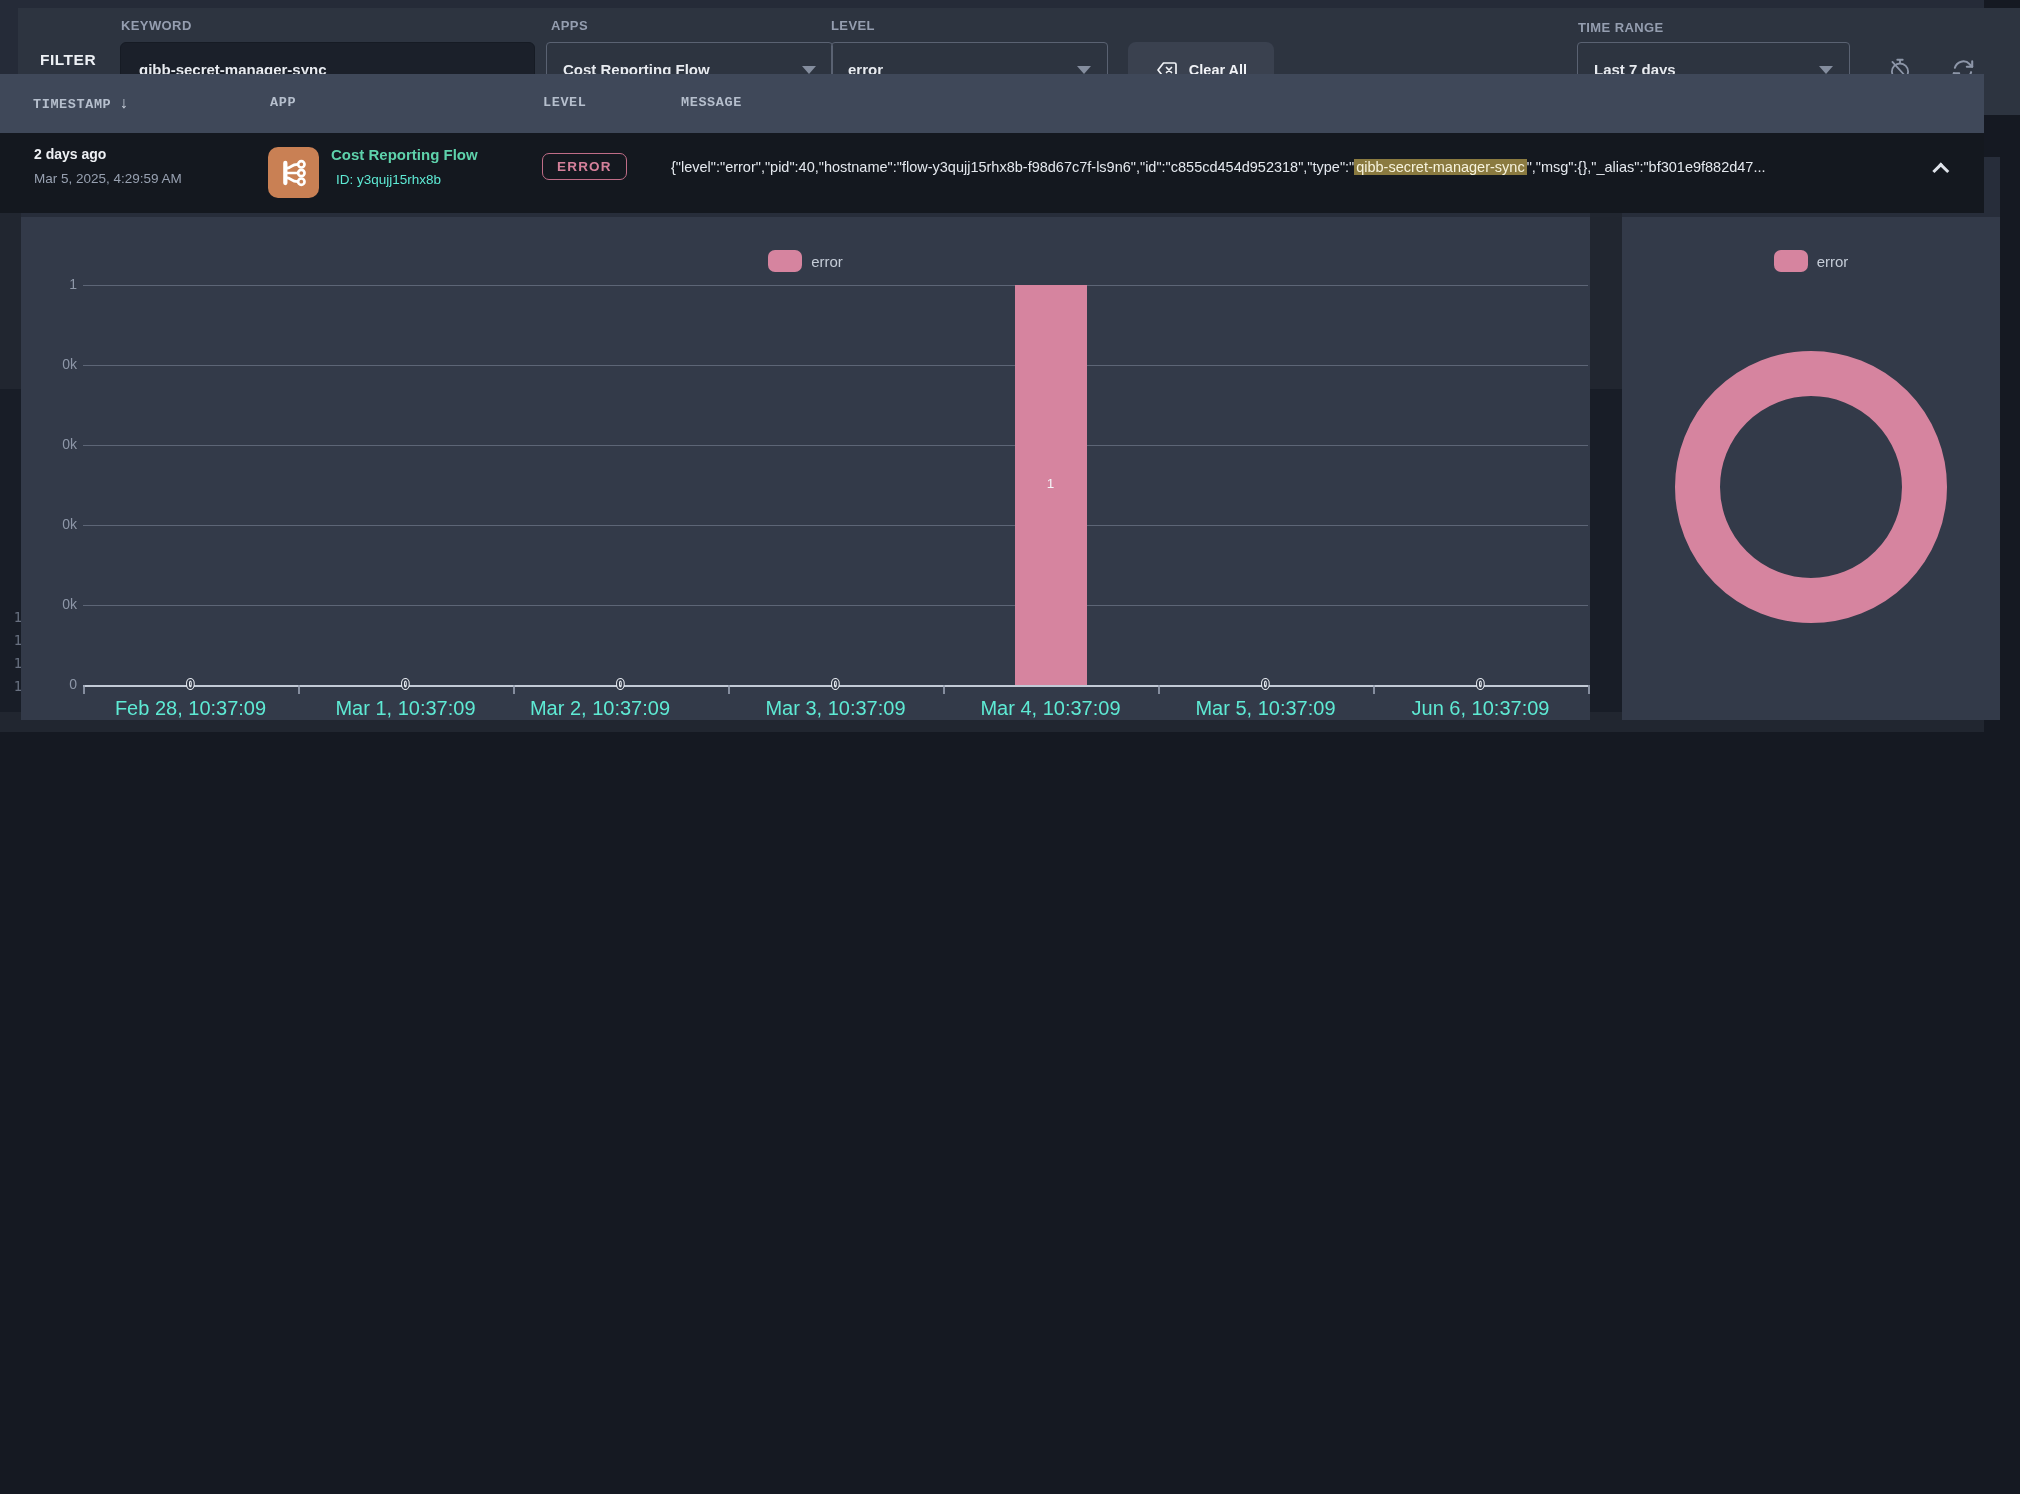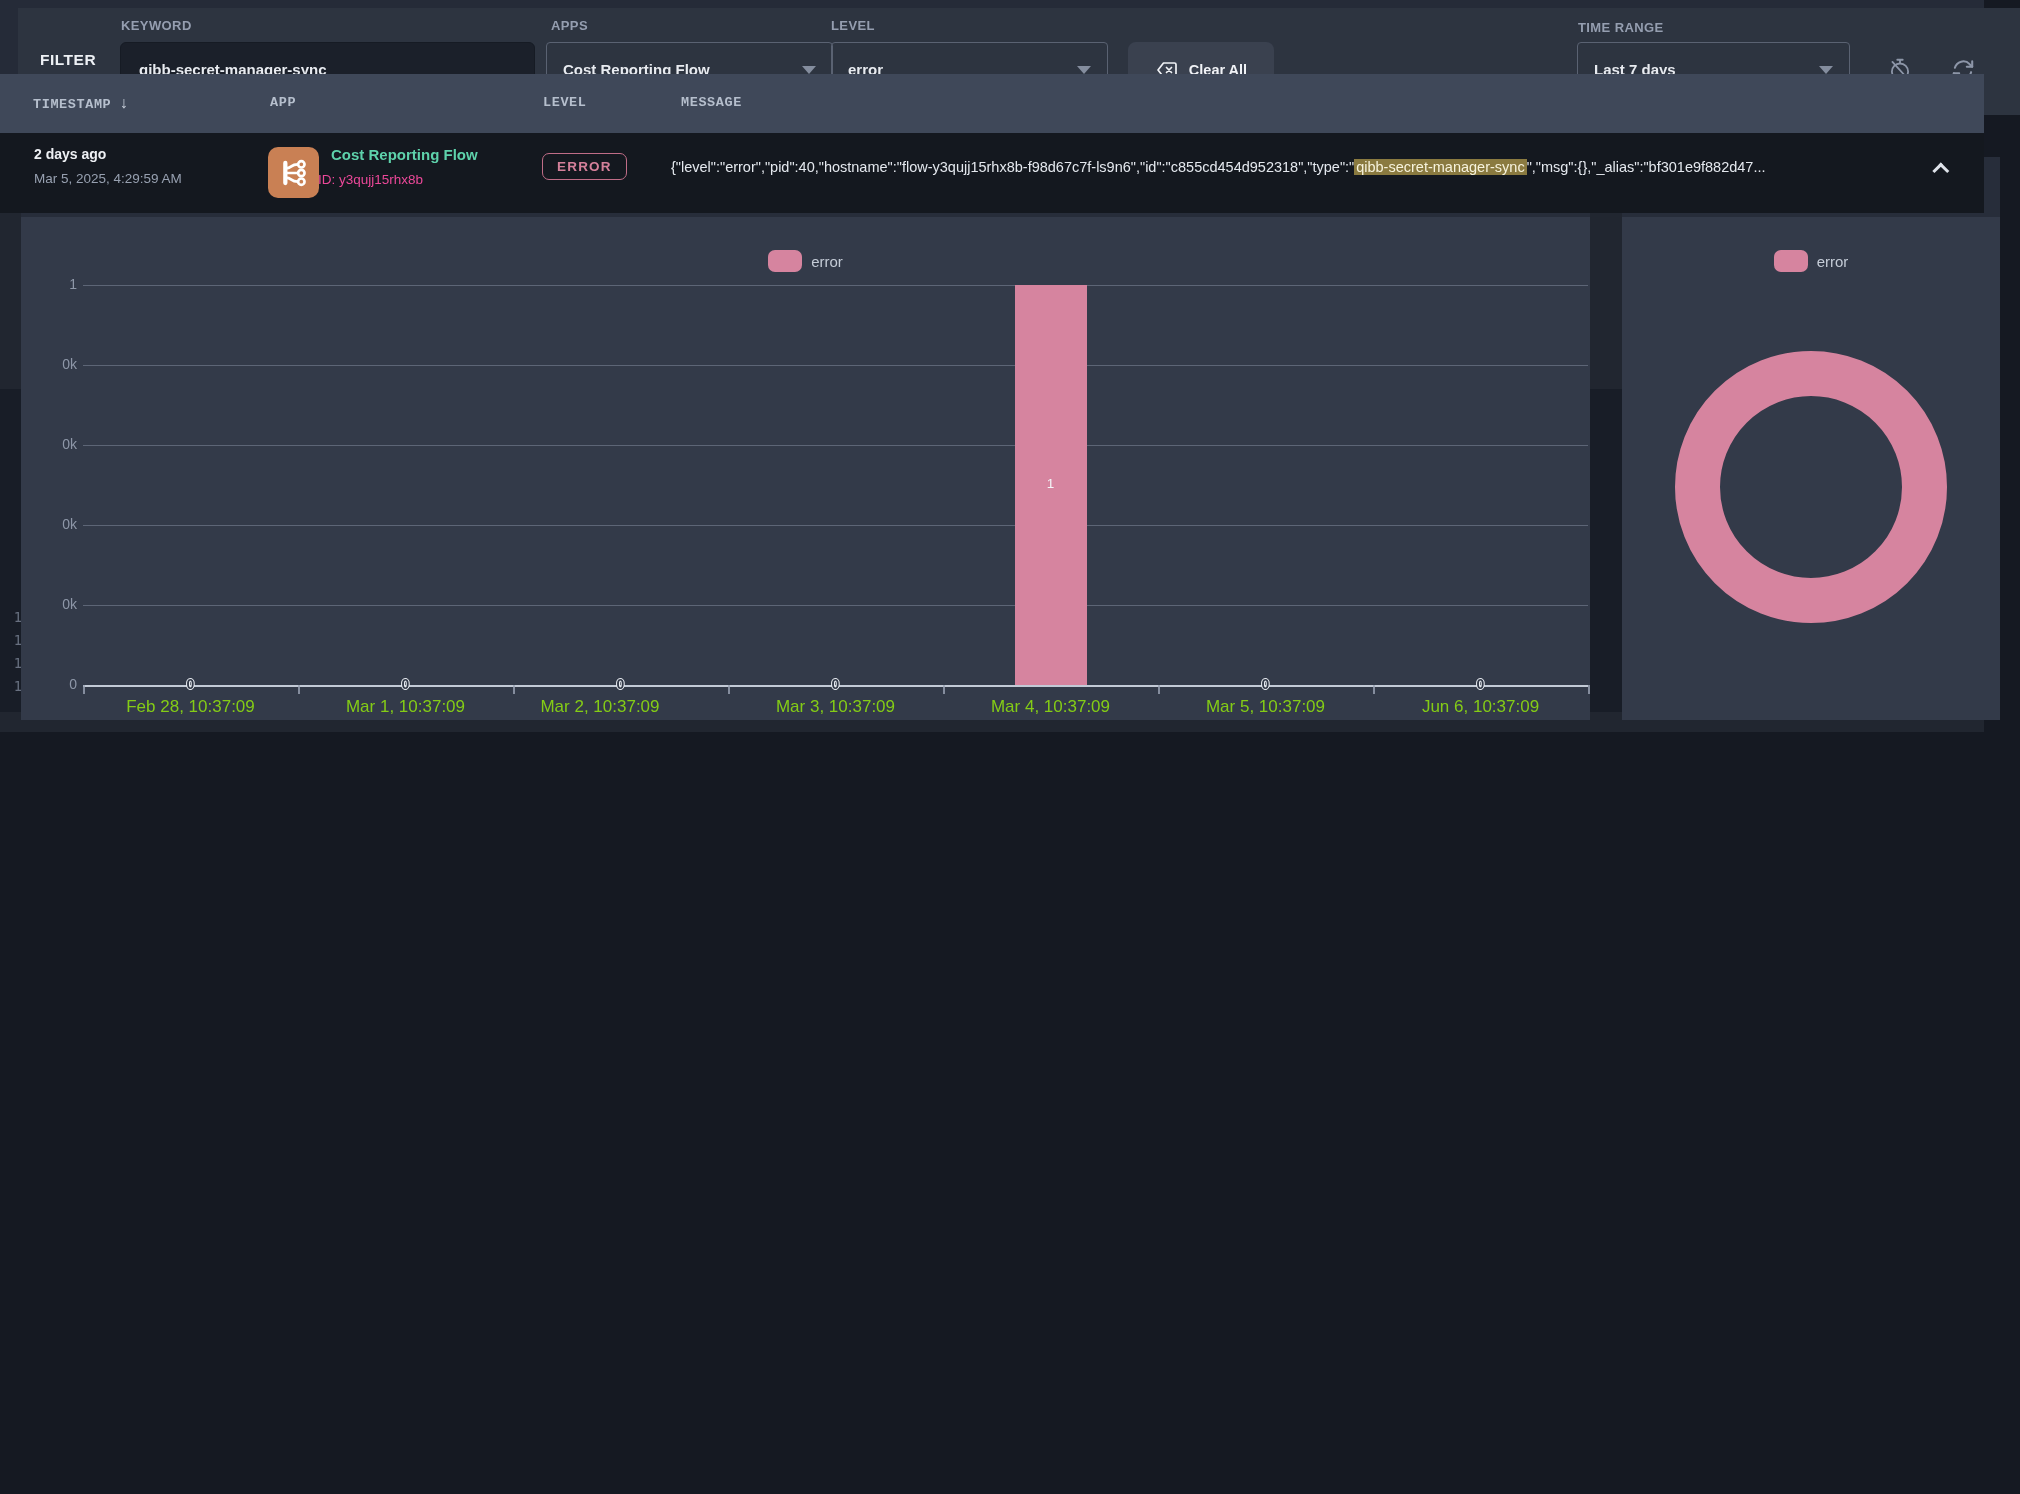--- a/index.html
+++ b/index.html
@@ -27,41 +27,41 @@
   .panel-head .t { padding-left:22px; font-size:15.5px; font-weight:700; letter-spacing:.8px; color:#f1f3f7; }
   .trends-panel { left:21px; top:157px; width:1569px; height:563px; }
   .dist-panel { left:1622px; top:157px; width:378px; height:563px; }
   .legend { position:absolute; top:93px; left:0; right:0; display:flex; align-items:center; justify-content:center; gap:9px; cursor:pointer; }
   .legend .sw { width:34px; height:22px; border-radius:7px; }
   .legend .lt { font-size:15px; color:#c5ccd7; }
   
   .gridline { position:absolute; height:1px; background:#7f889b; opacity:.55; }
   .axisline { position:absolute; height:2px; background:#c3cad6; }
   .ytick { position:absolute; left:0; width:56px; text-align:right; font-size:14px; color:#8e97a8; }
-  .xtick-label { position:absolute; width:200px; text-align:center; font-size:17px; color:#84cc16; }
+  .xtick-label { position:absolute; width:200px; text-align:center; font-size:20px; color:#5eead4; }
   .tickmark { position:absolute; width:2px; height:9px; background:#9aa3b4; opacity:.8; }
   .bar { position:absolute; }
   .bar-label { position:absolute; width:72px; text-align:center; font-size:13.5px; color:#f3f5f8; }
   .zero-mark { position:absolute; width:16px; text-align:center; font-size:14px; font-weight:700; color:#333a49;
     text-shadow:-1px 0 #e8ebf1, 1px 0 #e8ebf1, 0 -1px #e8ebf1, 0 1px #e8ebf1; }
   .donut { position:absolute; left:53px; top:194px; width:272px; height:272px; border-radius:50%; border:45px solid #d6849f; }
   
   .logs-panel { left:18px; top:762px; width:1984px; height:732px; background:#212630; }
   .logs-head { height:74px; background:#252b38; display:flex; align-items:center; }
   .logs-head .t { padding-left:26px; font-size:15.5px; font-weight:700; letter-spacing:.8px; color:#f1f3f7; }
   .table-head { position:relative; height:59px; background:#3f4859; }
   .col-h { position:absolute; top:21px; font-size:13.5px; font-weight:600; letter-spacing:.6px; color:#b6bfcd;font-family:Liberation Mono, monospace; }
   .sort-wrap { cursor:pointer; display:inline-flex; align-items:center; gap:8px; }
   .sort-arrow { font-size:16px; color:#c8cfda; }
   .log-row { position:relative; height:80px; background:#14181f; cursor:pointer; }
   .ts-main { position:absolute; left:34px; top:13px; font-size:14px; font-weight:700; color:#eef0f4; }
   .ts-sub  { position:absolute; left:34px; top:38px; font-size:13.5px; color:#97a0b0; }
   .app-ic { position:absolute; left:268px; top:14px; width:51px; height:51px; border-radius:10px; background:#c98054; display:flex; align-items:center; justify-content:center; }
   .app-name { position:absolute; left:331px; top:13px; font-size:15px; font-weight:600; color:#5ed2ab; cursor:pointer; }
-  .app-id   { position:absolute; left:318px; top:39px; font-size:13.5px; color:#ec4899; }
+  .app-id   { position:absolute; left:336px; top:39px; font-size:13.5px; color:#5eead4; }
   .badge { position:absolute; left:542px; top:20px; border:1.5px solid #c06d87; border-radius:7px; padding:5px 14px; font-size:13.5px; font-weight:600; letter-spacing:1.2px; color:#d4809a; }
   .msg { position:absolute; left:671px; top:26px; width:1250px; font-size:14.5px; color:#e4e8ee; white-space:nowrap; overflow:hidden; }
   .msg mark { background:#8a7a40; color:#f7f3dd; padding:1px 2px; }
   .collapse { position:absolute; right:32px; top:30px; width:20px; height:16px; background:none; border:none; cursor:pointer; }
   .collapse i { display:block; width:12px; height:12px; border-top:3px solid #dfe3ea; border-right:3px solid #dfe3ea; transform:rotate(-45deg) translate(2px,2px); }
   .expanded { padding-top:21px; }
   .details { list-style:none; margin-left:38px; }
   .details li { height:23px; font-size:14.5px; color:#aeb5c2; }
   .details li .dot { display:inline-block; width:5px; height:5px; border-radius:50%; background:#aab0bc; vertical-align:3px; margin-right:11px; }
   .details li b { color:#d2d7e0; font-weight:700; }

